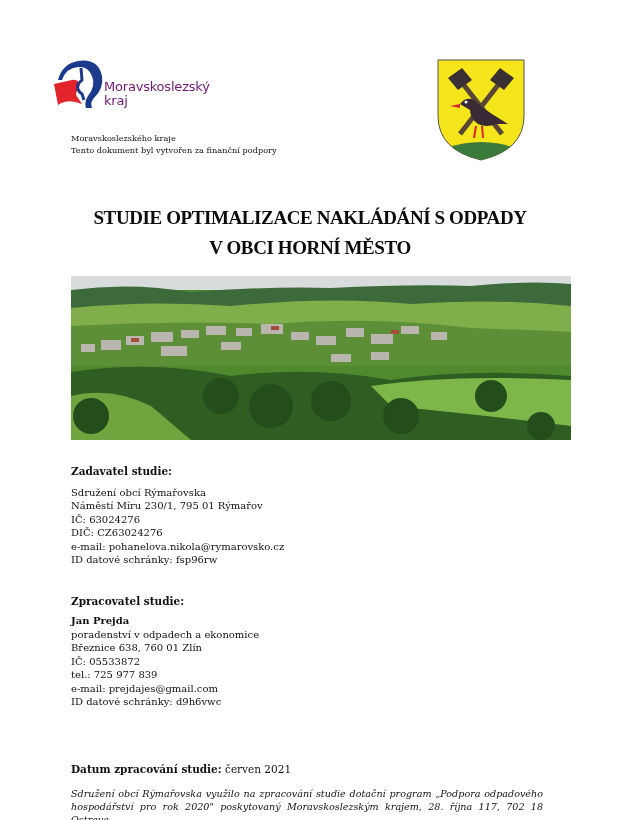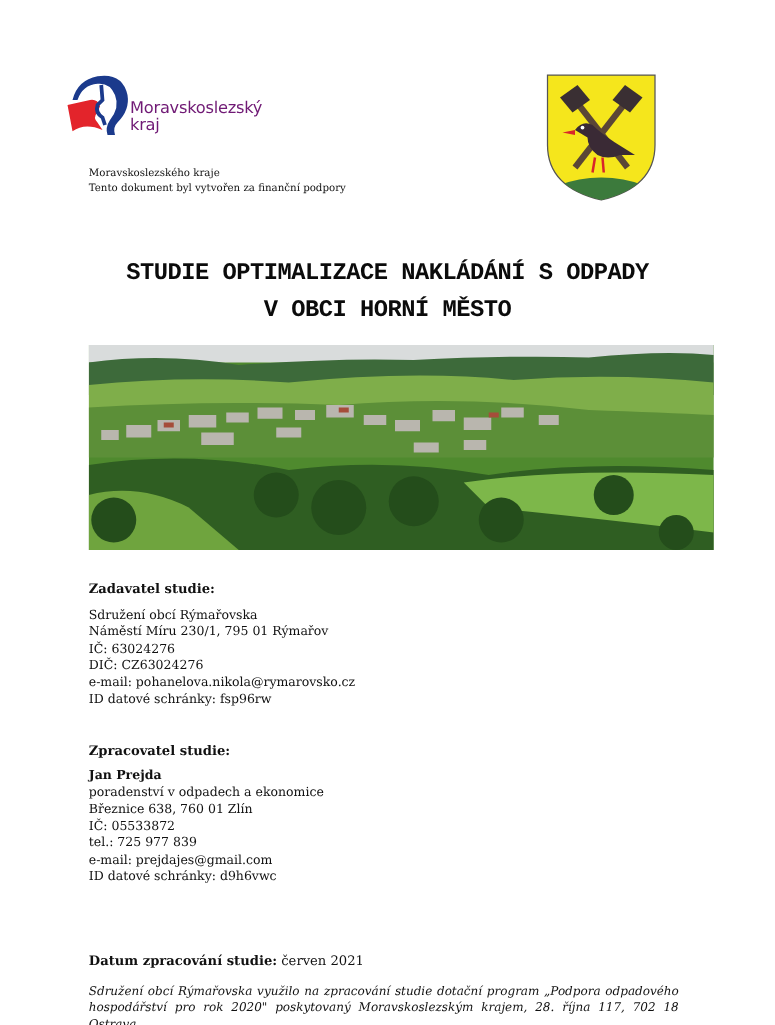--- a/index.html
+++ b/index.html
@@ -7,21 +7,21 @@
   .abs { position: absolute; }
 
   
   .logo { left: 48px; top: 58px; width: 180px; height: 56px; }
   .logo-text { left: 104px; top: 80px; font-family: "DejaVu Sans", sans-serif; font-size: 13px; line-height: 14px; color: #701a75; letter-spacing: -0.2px; }
 
   .funding { left: 71px; top: 133px; font-size: 8.2px; line-height: 11.5px; color: #111; }
 
   .coat { left: 436px; top: 58px; width: 90px; height: 104px; }
 
-  .title { left: 0; width: 620px; top: 203px; text-align: center; font-family: Liberation Mono, monospace; font-weight: bold; font-size: 19px; line-height: 30px; letter-spacing: -0.4px; color: #0b0b0b; }
+  .title { left: 0; width: 620px; top: 203px; text-align: center; font-family: Liberation Serif, serif; font-weight: bold; font-size: 19px; line-height: 30px; letter-spacing: -0.4px; color: #0b0b0b; }
 
   .photo { left: 71px; top: 276px; width: 500px; height: 164px; overflow: hidden; }
 
   .section-head { font-weight: bold; font-size: 10.5px; line-height: 14px; }
   .body-text { font-size: 10px; line-height: 13.4px; }
 
   .client { left: 71px; top: 464px; }
   .client-lines { left: 71px; top: 486px; }
 
   .processor { left: 71px; top: 594px; }

